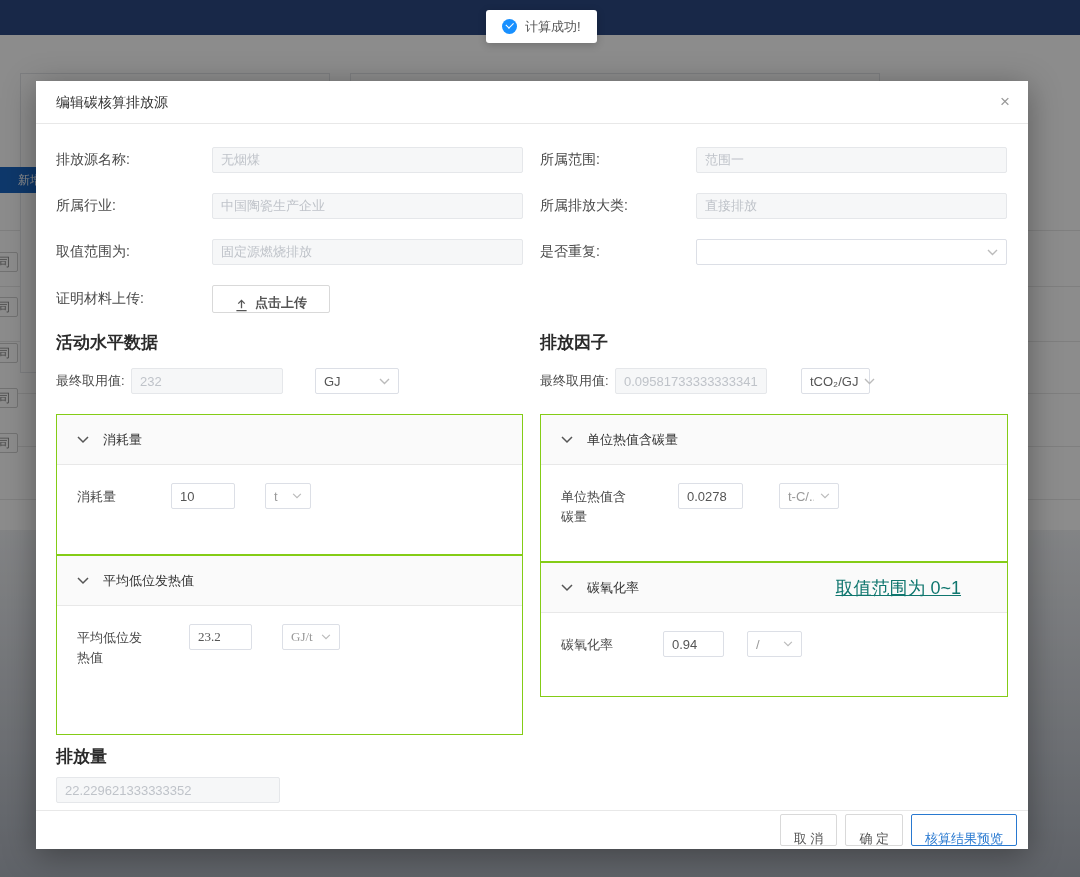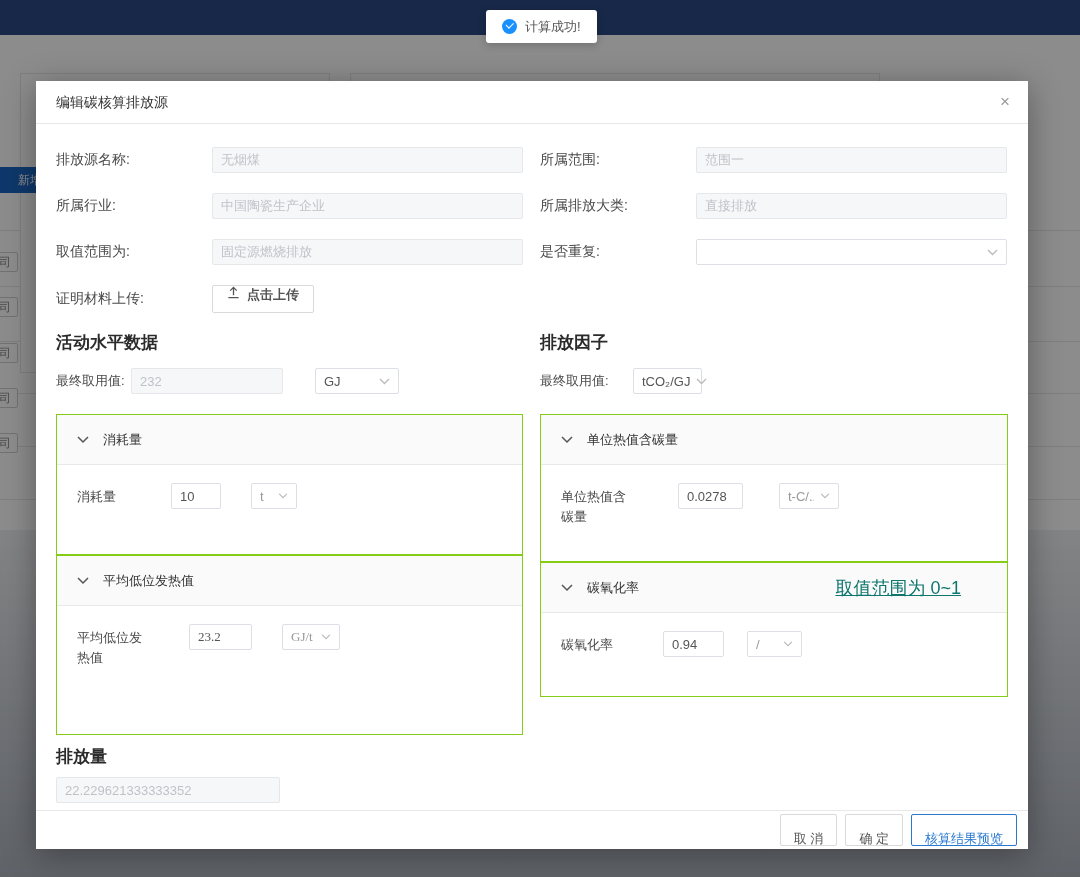--- a/index.html
+++ b/index.html
@@ -43,22 +43,22 @@
   .modal-body { padding:23px 20px 0; }
 
   .form-grid { display:grid; grid-template-columns:467px 468px; column-gap:17px; }
   .fld { display:flex; align-items:center; margin-bottom:20px; }
   .fld .lbl { width:156px; flex:0 0 auto; color:#4a4a4a; font-size:14px; }
   .ctl { height:26px; border:1px solid #dcdfe6; border-radius:2px; background:#fff; font-size:13px; color:#555;
          padding:0 8px; width:311px; font-family:inherit; }
   input.ctl:disabled, .ctl.disabled { background:#f6f7f8; border-color:#e5e7ea; color:#bfc3c9; }
   .sel { display:flex; align-items:center; justify-content:space-between; gap:6px; cursor:pointer; }
   .sel .chev { color:#bbb; flex:0 0 auto; display:flex; }
-  .upload-btn { height:28px; padding:0 14px; background:#fff; border:1px solid #d9d9d9; border-radius:2px;
-         font-size:13px; color:#555; font-weight:bold; display:inline-flex; align-items:flex-start; gap:7px;
+  .upload-btn { height:28px; padding:0 22px; background:#fff; border:1px solid #d9d9d9; border-radius:2px;
+         font-size:13px; color:#555; font-weight:bold; display:inline-flex; align-items:flex-end; gap:7px;
          cursor:pointer; font-family:inherit; }
   .upload-btn svg { color:#555; }
 
   .sections { display:grid; grid-template-columns:467px 468px; column-gap:17px; margin-top:4px; }
   .sec-title { font-size:17px; font-weight:bold; color:#2b2b2b; margin-bottom:14px; }
   .final-row { display:flex; align-items:center; margin-bottom:20px; }
   .final-row .lbl { width:75px; flex:0 0 auto; color:#4a4a4a; font-size:13px; }
   .final-inp { width:152px; margin-right:16px; }
   .final-sel { width:84px; }
 
@@ -195,21 +195,21 @@
             <span class="panel-chev">
               <svg width="12" height="8" viewBox="0 0 12 8">
                   <polyline points="1,1 6,6 11,1" fill="none" stroke="currentColor" stroke-width="1.5"></polyline>
                 </svg>
             </span>
             <span class="ph-title">消耗量</span>
           </div>
           <div class="panel-body">
             <span class="plbl">消耗量</span>
             <span class="gap"></span>
-            <input class="ctl p-inp" style="width: 50px;" value="10">
+            <input class="ctl p-inp" style="width: 64px;" value="10">
             <span style="width:30px;flex:0 0 auto"></span>
             <div class="ctl sel p-sel" style="width:46px">
               <span>t</span>
               <span class="chev">
                 <svg width="10" height="6" viewBox="0 0 11 7">
                     <polyline points="1,1 5.5,5.5 10,1" fill="none" stroke="currentColor" stroke-width="1.4"></polyline>
                   </svg>
               </span>
             </div>
           </div>
@@ -241,20 +241,21 @@
         </div>
 
         <div class="emission-title">排放量</div>
         <input class="ctl emission-inp" disabled="" value="22.229621333333352" style="">
       </div>
 
       <div>
         <div class="sec-title">排放因子</div>
         <div class="final-row">
           <span class="lbl">最终取用值:</span>
+          <input class="ctl final-inp" disabled="" value="0.09581733333333341" style="">
           <div class="ctl sel" style="width:69px;margin-left:18px">
             <span>tCO₂/GJ</span>
             <span class="chev">
               <svg width="11" height="7" viewBox="0 0 11 7">
                   <polyline points="1,1 5.5,5.5 10,1" fill="none" stroke="currentColor" stroke-width="1.4"></polyline>
                 </svg>
             </span>
           </div>
         </div>
 

